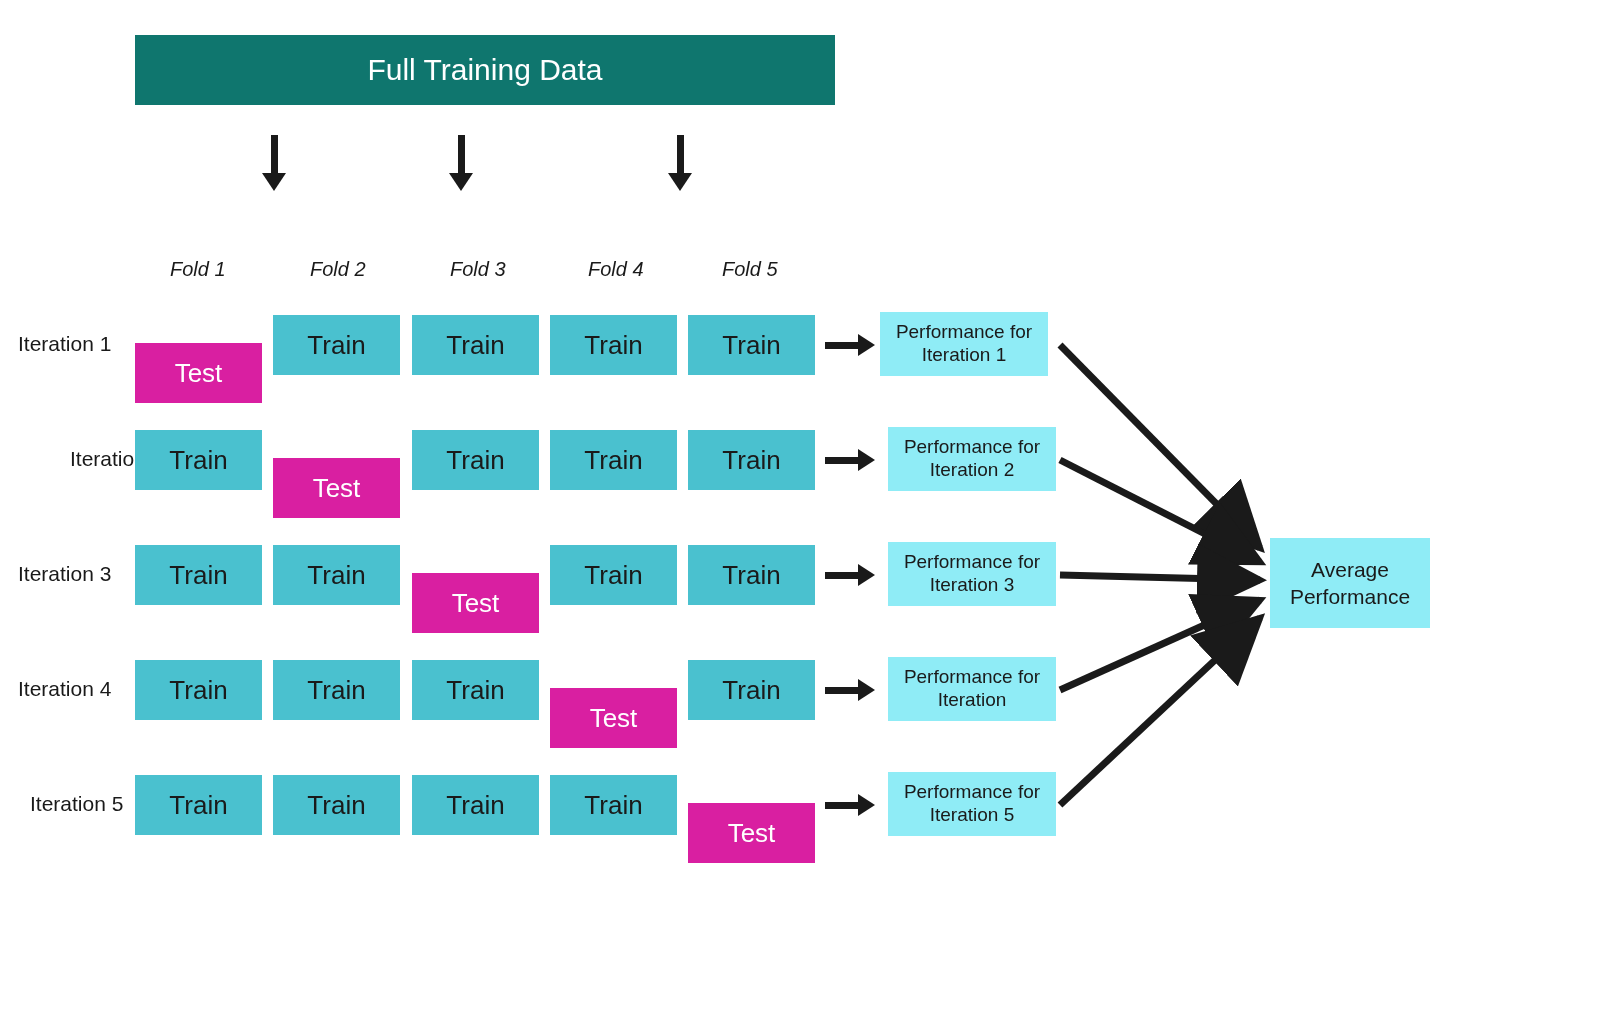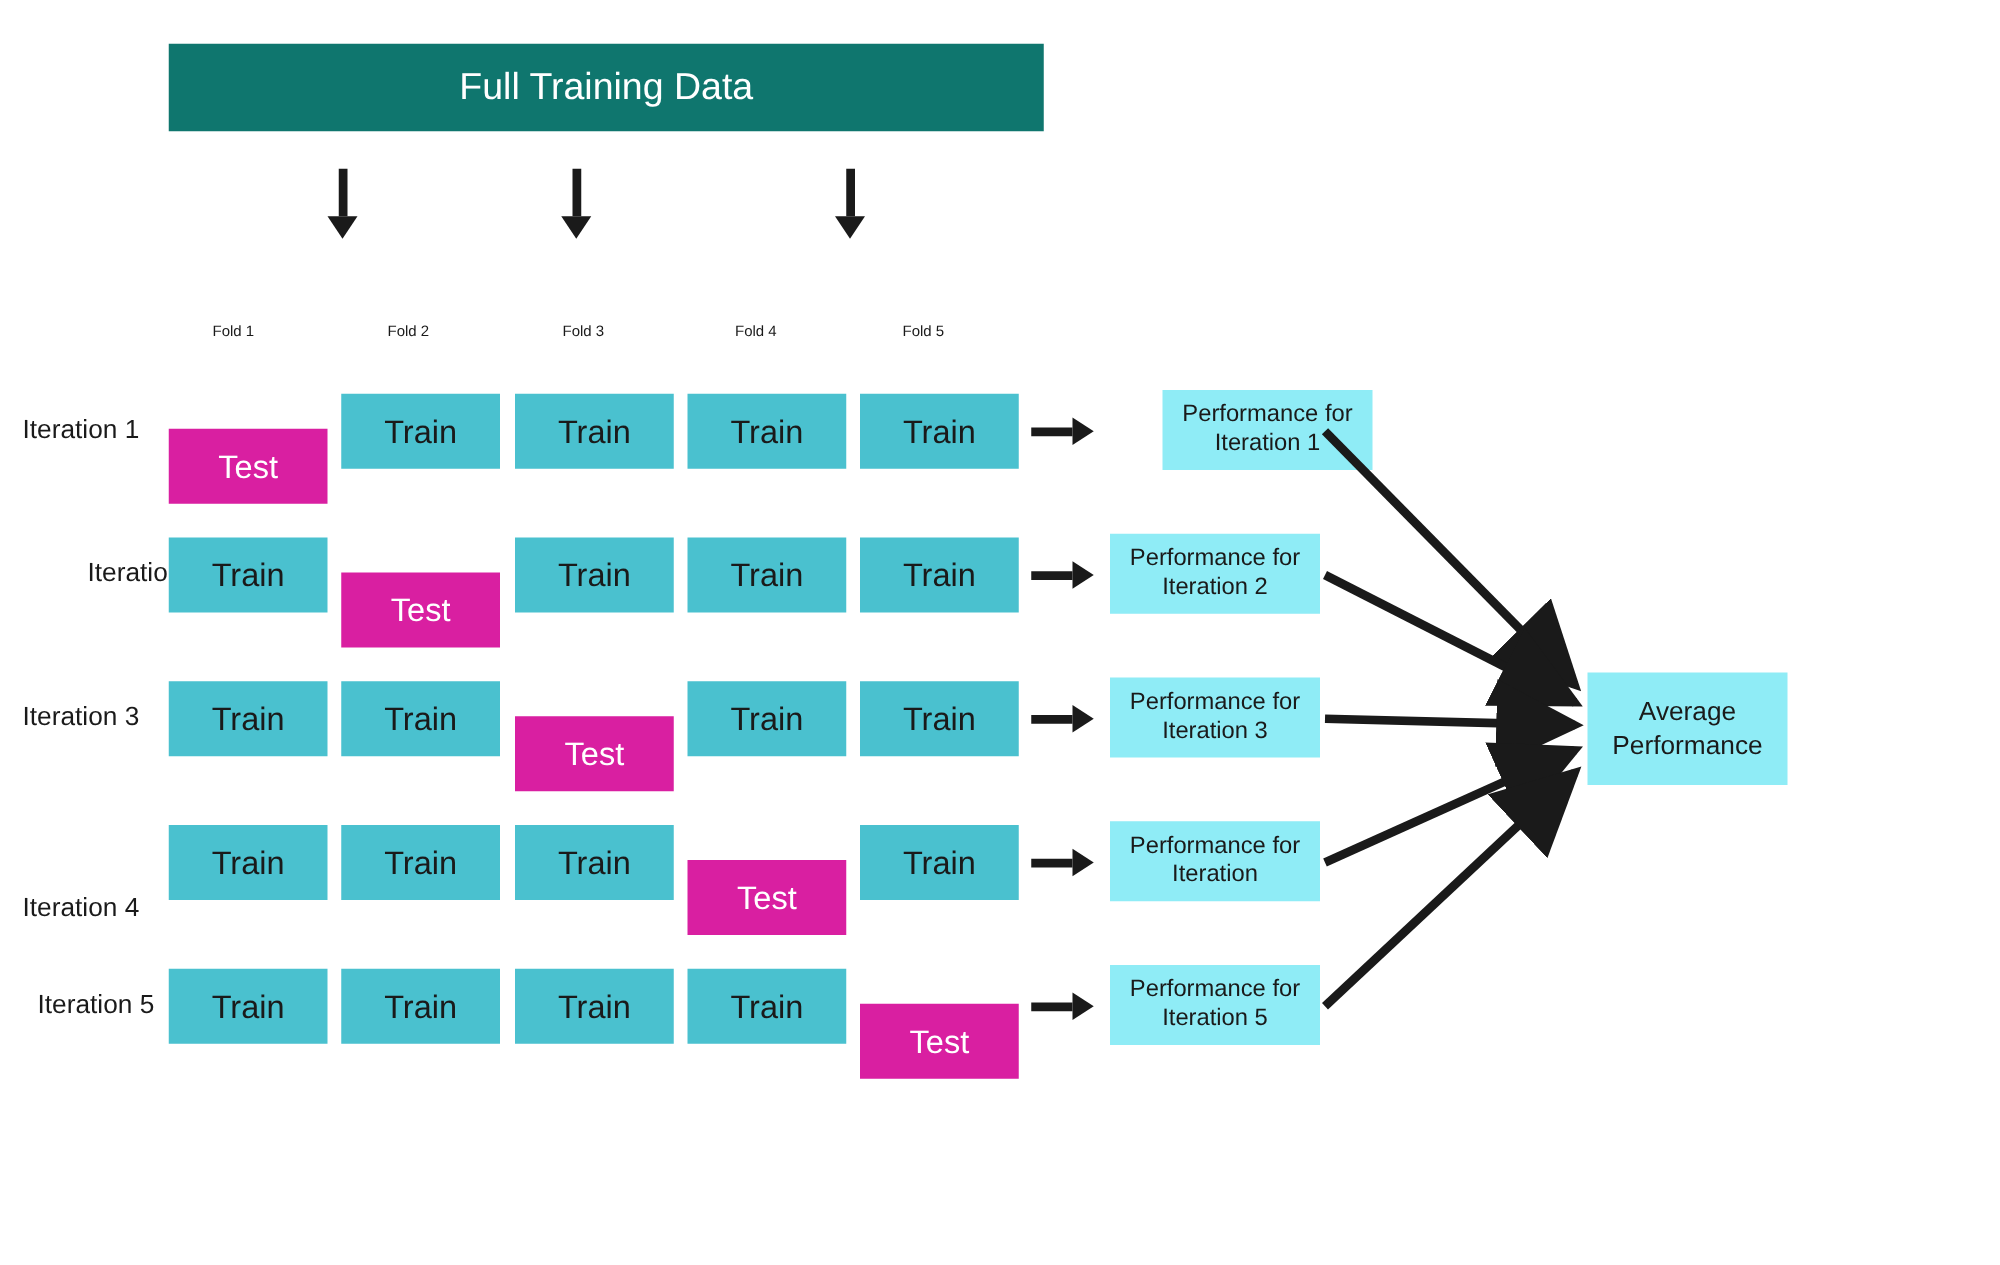--- a/index.html
+++ b/index.html
@@ -38,22 +38,23 @@
     background: #1a1a1a;
   }
   .down-arrow .head {
     width: 0; height: 0;
     border-left: 12px solid transparent;
     border-right: 12px solid transparent;
     border-top: 18px solid #1a1a1a;
   }
   .fold-header {
     position: absolute;
-    font-size: 12px;
-    color: #1a1a1a;
+    font-size: 20px;
+    color: #1a1a1a;
+    font-style: italic;
   }
   .iter-label {
     position: absolute;
     font-size: 21px;
     color: #1a1a1a;
   }
   .cell {
     position: absolute;
     width: 127px;
     height: 60px;
@@ -140,21 +141,21 @@
 
 <div class="fold-header" style="left:170px; top:258px;">Fold 1</div>
 <div class="fold-header" style="left:310px; top:258px;">Fold 2</div>
 <div class="fold-header" style="left:450px; top:258px;">Fold 3</div>
 <div class="fold-header" style="left:588px; top:258px;">Fold 4</div>
 <div class="fold-header" style="left:722px; top:258px;">Fold 5</div>
 
 <div class="iter-label" style="left:18px; top:332px;">Iteration 1</div>
 <div class="iter-label" style="left:30px; top:447px;margin-left:40px;">Iteration 2</div>
 <div class="iter-label" style="left:18px; top:562px;">Iteration 3</div>
-<div class="iter-label" style="left:18px; top:715px;text-align:center;">Iteration 4</div>
+<div class="iter-label" style="left:18px; top:677px;text-align:center;">Iteration 4</div>
 <div class="iter-label" style="left:30px; top:792px;">Iteration 5</div>
 
 <div class="cell test" style="left:135px; top:315px;">
     <span>Test</span>
   </div>
 <div class="cell train" style="left:273px; top:315px;">
     <span>Train</span>
   </div>
 <div class="cell train" style="left:412px; top:315px;">
     <span>Train</span>
@@ -244,21 +245,21 @@
   </div>
 <div class="right-arrow" style="left:825px; top:678px; width:50px;">
     <div class="shaft"></div>
     <div class="head"></div>
   </div>
 <div class="right-arrow" style="left:825px; top:793px; width:50px;">
     <div class="shaft"></div>
     <div class="head"></div>
   </div>
 
-<div class="perf-box" style="left:930px; top:312px;">
+<div class="perf-box" style="left:880px; top:312px;">
     <span>Performance for Iteration 1</span>
   </div>
 <div class="perf-box" style="left:888px; top:427px;justify-content:flex-end;">
     <span>Performance for Iteration 2</span>
   </div>
 <div class="perf-box" style="left:888px; top:542px;text-align:center;">
     <span>Performance for Iteration 3</span>
   </div>
 <div class="perf-box" style="left:888px; top:657px;">
     <span>Performance for Iteration</span>

